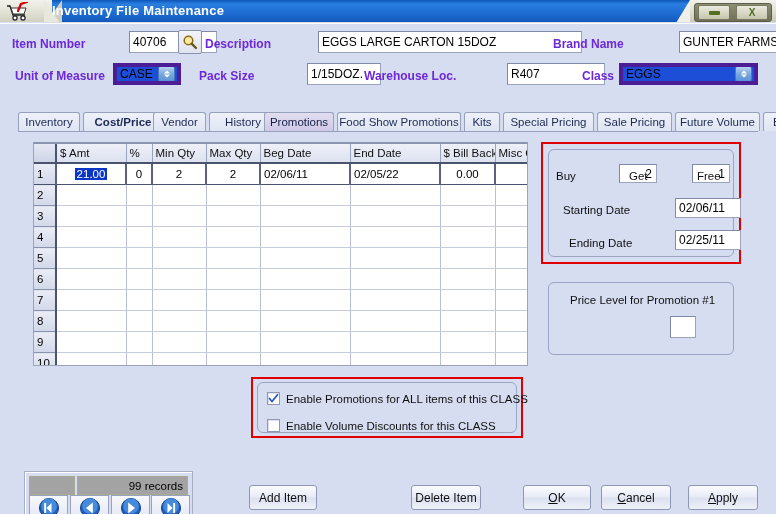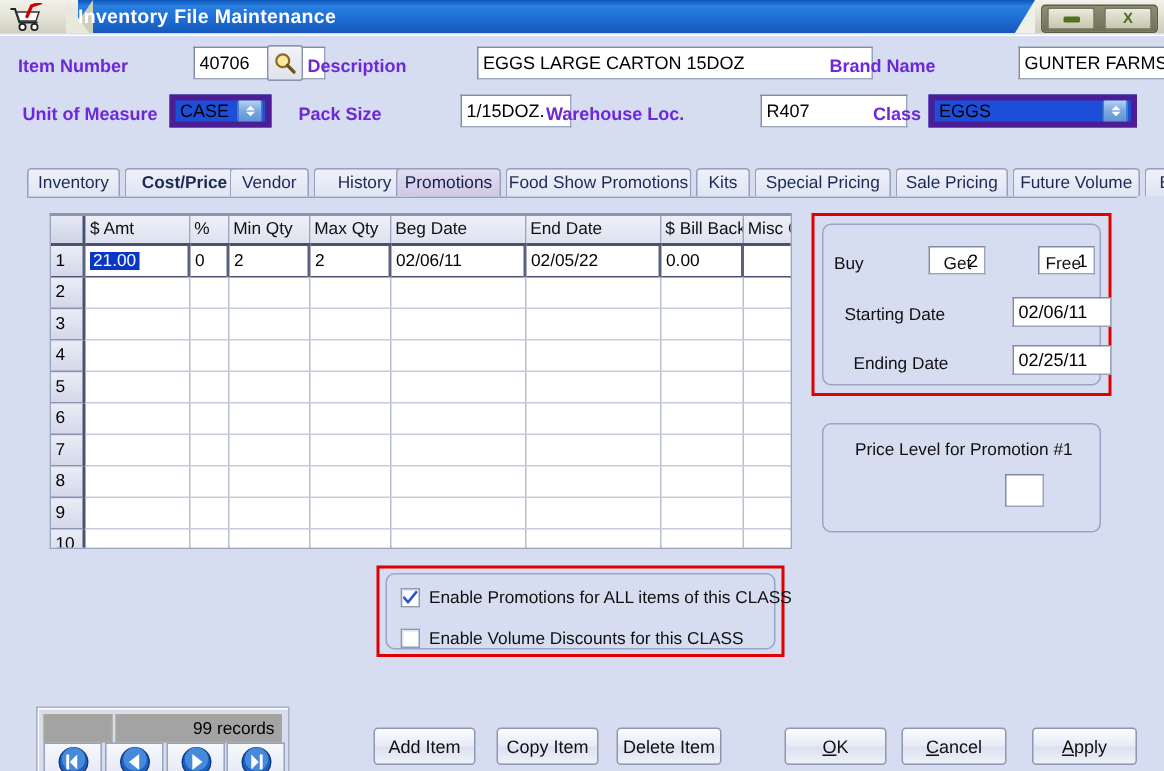--- a/index.html
+++ b/index.html
@@ -316,21 +316,21 @@
     border-bottom: 1px solid #8a93ad;
     text-align: left;
     padding-left: 3px;
     font-size: 11.5px;
   }
   table.grid tr.filled td {
     border-top: 1px solid #4a5270;
     border-bottom: 1px solid #4a5270;
     border-right: 2px solid #5a6280;
   }
-  table.grid td.r { text-align: left; }
+  table.grid td.r { text-align: center; }
   .selcell {
     display: inline-block;
     background: #0a36c8;
     color: #ffffff;
     padding: 0 2px;
   }
 
   
   .redbox {
     position: absolute;
@@ -719,21 +719,20 @@
         <svg width="22" height="22" viewBox="0 0 22 22">
           <circle cx="11" cy="11" r="9.5" fill="#1f5fc0" stroke="#0d3a86" stroke-width="1"></circle>
           <circle cx="11" cy="9" r="7.8" fill="#4d92e0" opacity="0.85"></circle>
           <path d="M7.5 6 L12.5 11 L7.5 16 Z" fill="#ffffff"></path>
           <rect x="13.2" y="6" width="1.9" height="10" fill="#ffffff"></rect>
         </svg>
       </div>
     </div>
 
     <div class="btn" style="left:249px; top:461px; width:68px; height:25px;">Add Item</div>
-    <div class="btn" style="left:331px; top:461px; width:68px; height:25px;">Copy Item</div>
     <div class="btn" style="left:411px; top:461px; width:70px; height:25px;">Delete Item</div>
 
     <div class="btn" style="left:523px; top:461px; width:68px; height:25px;">
       <span><u>O</u><span>K</span></span>
     </div>
     <div class="btn" style="left:601px; top:461px; width:70px; height:25px;">
       <span><u>C</u><span>ancel</span></span>
     </div>
     <div class="btn" style="left:688px; top:461px; width:70px; height:25px;">
       <span><u>A</u><span>pply</span></span>

